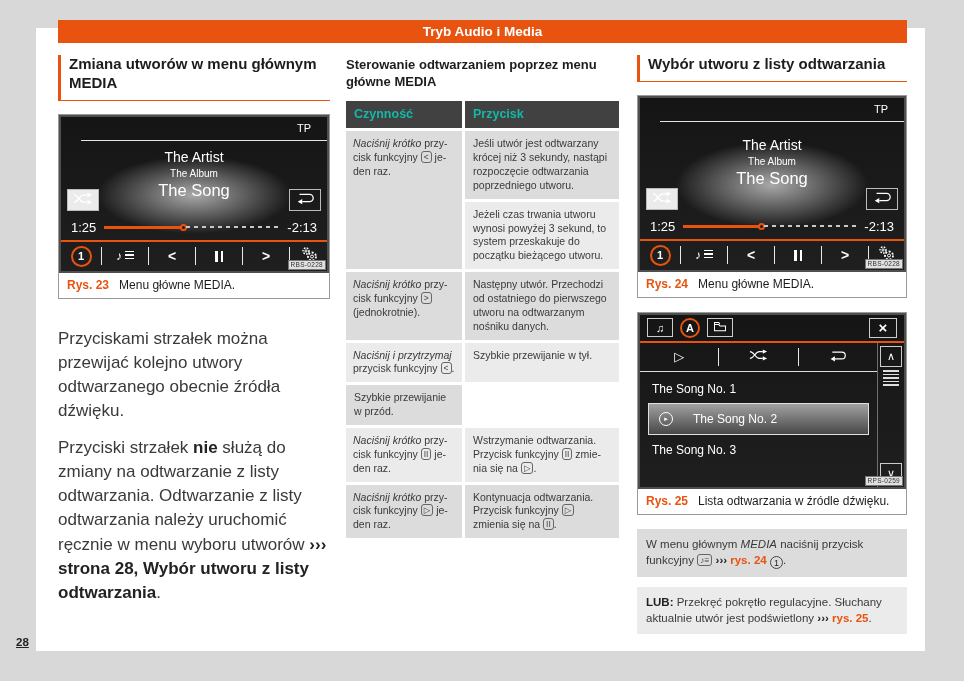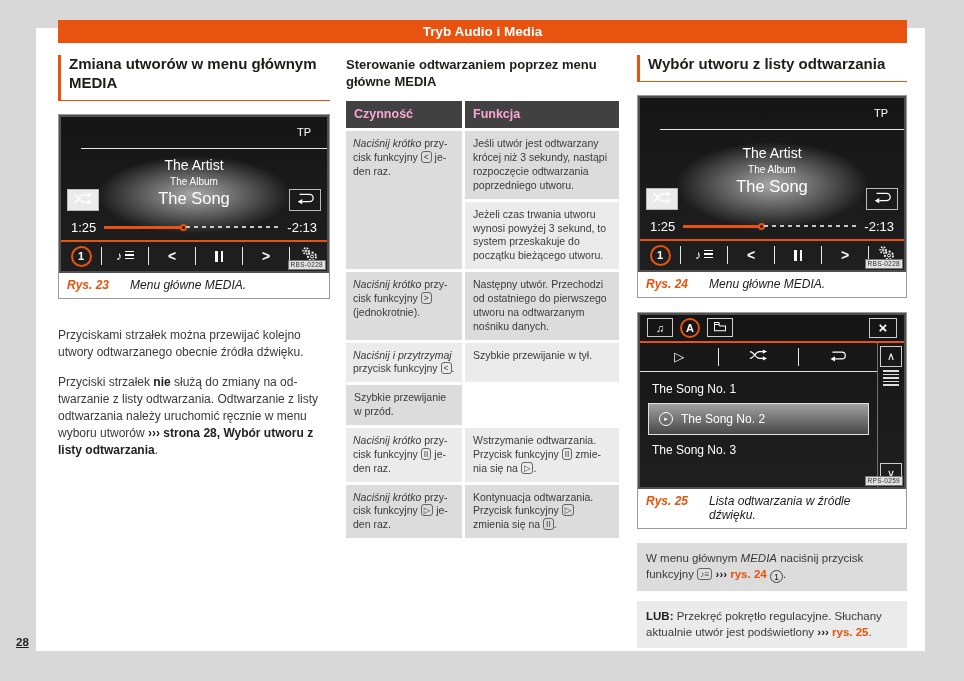--- a/index.html
+++ b/index.html
@@ -18,37 +18,37 @@
         color:#fff;font-weight:bold;font-size:13.5px;display:flex;align-items:center;justify-content:center;}
   .col{position:absolute;top:55px;}
   .col1{left:58px;width:272px;}
   .col2{left:346px;width:273px;}
   .col3{left:637px;width:270px;}
 
   .sec-title{font-size:15px;font-weight:bold;color:var(--ink);line-height:1.25;
              border-left:3px solid var(--orange);border-bottom:1px solid var(--orange);
              padding:0 0 7px 8px;margin:0 0 13px 0;}
   .sub-title{font-size:13px;font-weight:bold;color:var(--ink);line-height:1.3;margin:2px 0 10px 0;}
-  .para{font-size:12px;line-height:1.42;color:var(--body);margin:12px 0 13px 0;}
+  .para{font-size:17px;line-height:1.42;color:var(--body);margin:12px 0 13px 0;}
   .para.first{margin-top:28px;}
 
   
   .fig{border:1px solid #9a9a9a;background:#fff;margin-bottom:14px;}
   .screen{position:relative;background:linear-gradient(#151515,#1f1f1f);border:2px solid #4f4f4f;
           color:#fff;overflow:hidden;display:flex;flex-direction:column;}
   .s158{height:158px;} .s176{height:176px;}
-  .figcap{display:flex;gap:21px;padding:5px 8px 6px 8px;font-size:12px;color:#1c1c1c;align-items:baseline;font-style:italic;}
+  .figcap{display:flex;gap:10px;padding:5px 8px 6px 8px;font-size:12px;color:#1c1c1c;align-items:baseline;}
   .figcap .lab{color:var(--orange);font-weight:bold;white-space:nowrap;}
   .code{position:absolute;right:1px;bottom:1px;font-size:6.5px;line-height:8px;background:#e0e0e0;
         color:#333;padding:0 2px;border:1px solid #777;z-index:5;letter-spacing:.3px;}
 
   
   .glow{position:absolute;left:4%;right:4%;top:20%;height:56%;z-index:1;
         background:radial-gradient(ellipse 55% 62% at 50% 55%, rgba(205,205,205,.8), rgba(205,205,205,0) 72%);}
-  .p-top{height:32px;flex:none;display:flex;justify-content:flex-end;align-items:center;
+  .p-top{height:24px;flex:none;display:flex;justify-content:flex-end;align-items:center;
          padding-right:16px;font-size:11px;border-bottom:1px solid #e5e5e5;position:relative;z-index:2;margin-left:20px;}
   .p-mid{flex:1;position:relative;z-index:2;text-align:center;padding-top:5px;}
   .p-artist{font-size:14px;margin-top:3px;}
   .p-album{font-size:10px;margin-top:3px;}
   .p-song{font-size:16.5px;margin-top:2px;}
   .sq{position:absolute;bottom:2px;width:32px;height:22px;border:1px solid #bbb;
       display:flex;align-items:center;justify-content:center;}
   .sq.l{left:6px;} .sq.r{right:6px;}
   .p-prog{flex:none;display:flex;align-items:center;gap:8px;padding:7px 10px 5px 10px;
           font-size:13px;position:relative;z-index:2;}
@@ -80,36 +80,36 @@
   .xbox{margin-left:auto;width:28px;height:20px;border:1px solid #ccc;display:flex;align-items:center;
         justify-content:center;font-size:15px;font-weight:bold;line-height:1;}
   .pl-accent{flex:none;height:2px;background:var(--orange);}
   .pl-body{flex:1;display:flex;min-height:0;}
   .pl-main{flex:1;display:flex;flex-direction:column;min-width:0;}
   .pl-tools{flex:none;height:29px;display:flex;align-items:center;border-bottom:1px solid #ddd;}
   .pl-tools .tc{flex:1;display:flex;align-items:center;justify-content:center;font-size:13px;}
   .pl-items{flex:1;padding-top:3px;}
   .song{padding:7px 0 6px 12px;font-size:12px;}
   .song.sel{margin:1px 8px 1px 8px;border:1px solid #e0e0e0;background:linear-gradient(#a2a2a2,#474747);
-            display:flex;align-items:flex-start;gap:8px;padding:8px 10px;}
+            display:flex;align-items:flex-start;gap:20px;padding:8px 10px;}
   .playc{flex:none;width:14px;height:14px;border:1.5px solid #fff;border-radius:50%;display:flex;
          align-items:center;justify-content:center;font-size:7px;line-height:1;}
   .pl-scroll{flex:none;width:27px;border-left:1px solid #6f6f6f;display:flex;flex-direction:column;
              align-items:center;padding:3px 2px;gap:3px;}
   .sbox{width:22px;height:21px;border:1px solid #ccc;display:flex;align-items:center;
         justify-content:center;font-size:11px;}
   .sthumb{width:16px;height:16px;background:repeating-linear-gradient(#ddd 0 1.6px,transparent 1.6px 3.6px);}
   .sspace{flex:1;}
 
   
   .tbl{font-size:10.5px;line-height:1.32;color:var(--body);}
   .tr{display:grid;grid-template-columns:116px 1fr;column-gap:3px;margin-bottom:3px;}
   .tr.r0{grid-template-rows:auto auto;row-gap:3px;}
   .tr.r0 .act{grid-row:1/3;}
-  .th{background:#414141;color:#f9a8d4;font-weight:bold;font-size:12.5px;padding:5px 8px 6px 8px;}
+  .th{background:#414141;color:#14b8a6;font-weight:bold;font-size:12.5px;padding:5px 8px 6px 8px;}
   .cell{padding:6px 7px;}
   .fn{padding:6px 8px;}
   .d{background:var(--row-d);} .l{background:var(--row-l);}
 
   
   .hd2{font-size:13px;font-weight:bold;color:var(--ink);margin:14px 0 9px 0;}
   .ibx{padding:7px 9px 8px 9px;font-size:11.5px;line-height:1.4;color:var(--body);margin-bottom:10px;}
 
   
   .s-b{font-weight:bold;color:#222;}
@@ -213,21 +213,21 @@
 
     <p class="para first"><span>Przyciskami strzałek można przewijać kolejno utwory odtwarzanego obecnie źródła dźwię­ku.</span></p>
     <p class="para"><span>Przyciski strzałek </span><span class="s-b">nie</span><span> służą do zmiany na od­twarzanie z listy odtwarzania. Odtwarzanie z listy odtwarzania należy uruchomić ręcznie w menu wyboru utworów </span><span class="s-b">››› strona 28, Wy­bór utworu z listy odtwarzania</span><span>.</span></p>
   </div>
 
   <div class="col col2">
     <h3 class="sub-title">Sterowanie odtwarzaniem poprzez menu główne MEDIA</h3>
     <div class="tbl">
       <div class="tr">
         <div class="th">Czynność</div>
-        <div class="th">Funkcja</div>
+        <div class="th">Przycisk</div>
       </div>
       <div class="tr r0">
         <div class="cell act d"><span class="s-i">Naciśnij krótko</span><span> przy­cisk funkcyjny </span><span class="kbtn">&lt;</span><span> je­den raz.</span></div>
         <div class="cell fn d"><span>Jeśli utwór jest odtwarzany krócej niż 3 sekundy, nastą­pi rozpoczęcie odtwarzania poprzedniego utworu.</span></div>
         <div class="cell fn l"><span>Jeżeli czas trwania utworu wynosi powyżej 3 sekund, to system przeskakuje do początku bieżącego utwo­ru.</span></div>
       </div>
       <div class="tr">
         <div class="cell act d"><span class="s-i">Naciśnij krótko</span><span> przy­cisk funkcyjny </span><span class="kbtn">&gt;</span><span> (jed­nokrotnie).</span></div>
         <div class="cell fn d"><span>Następny utwór. Przechodzi od ostatniego do pierwsze­go utworu na odtwarzanym nośniku danych.</span></div>
       </div>

